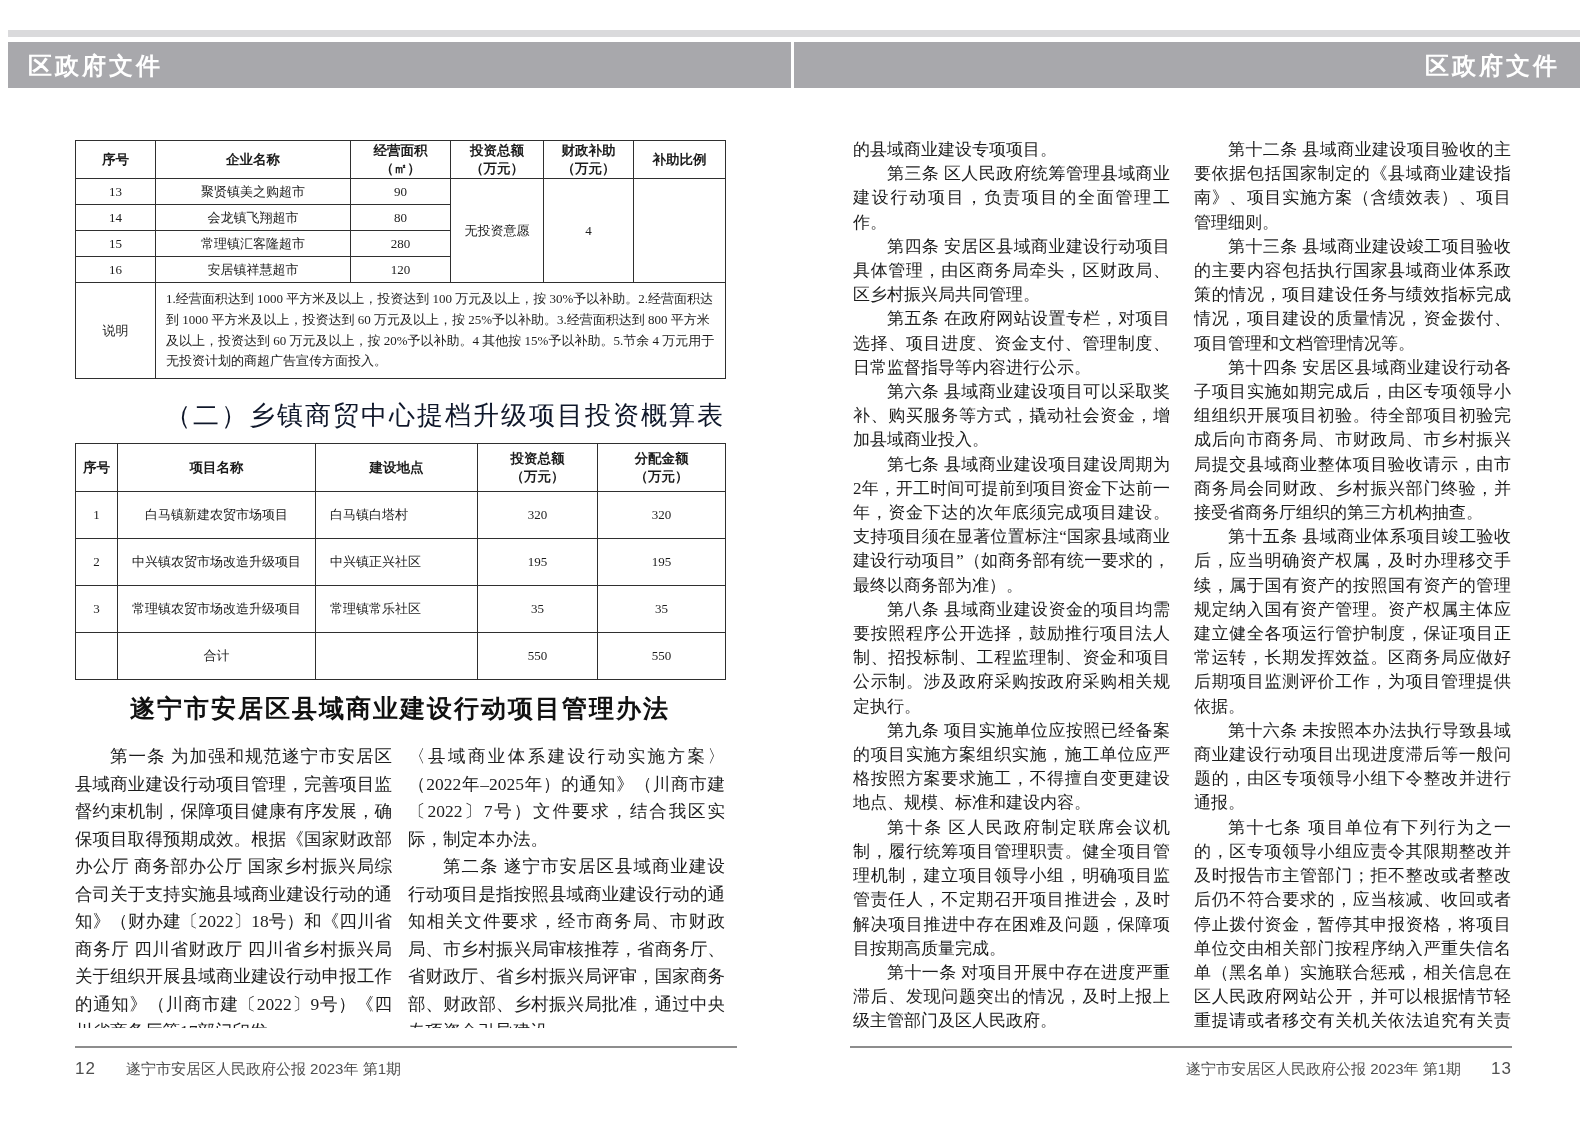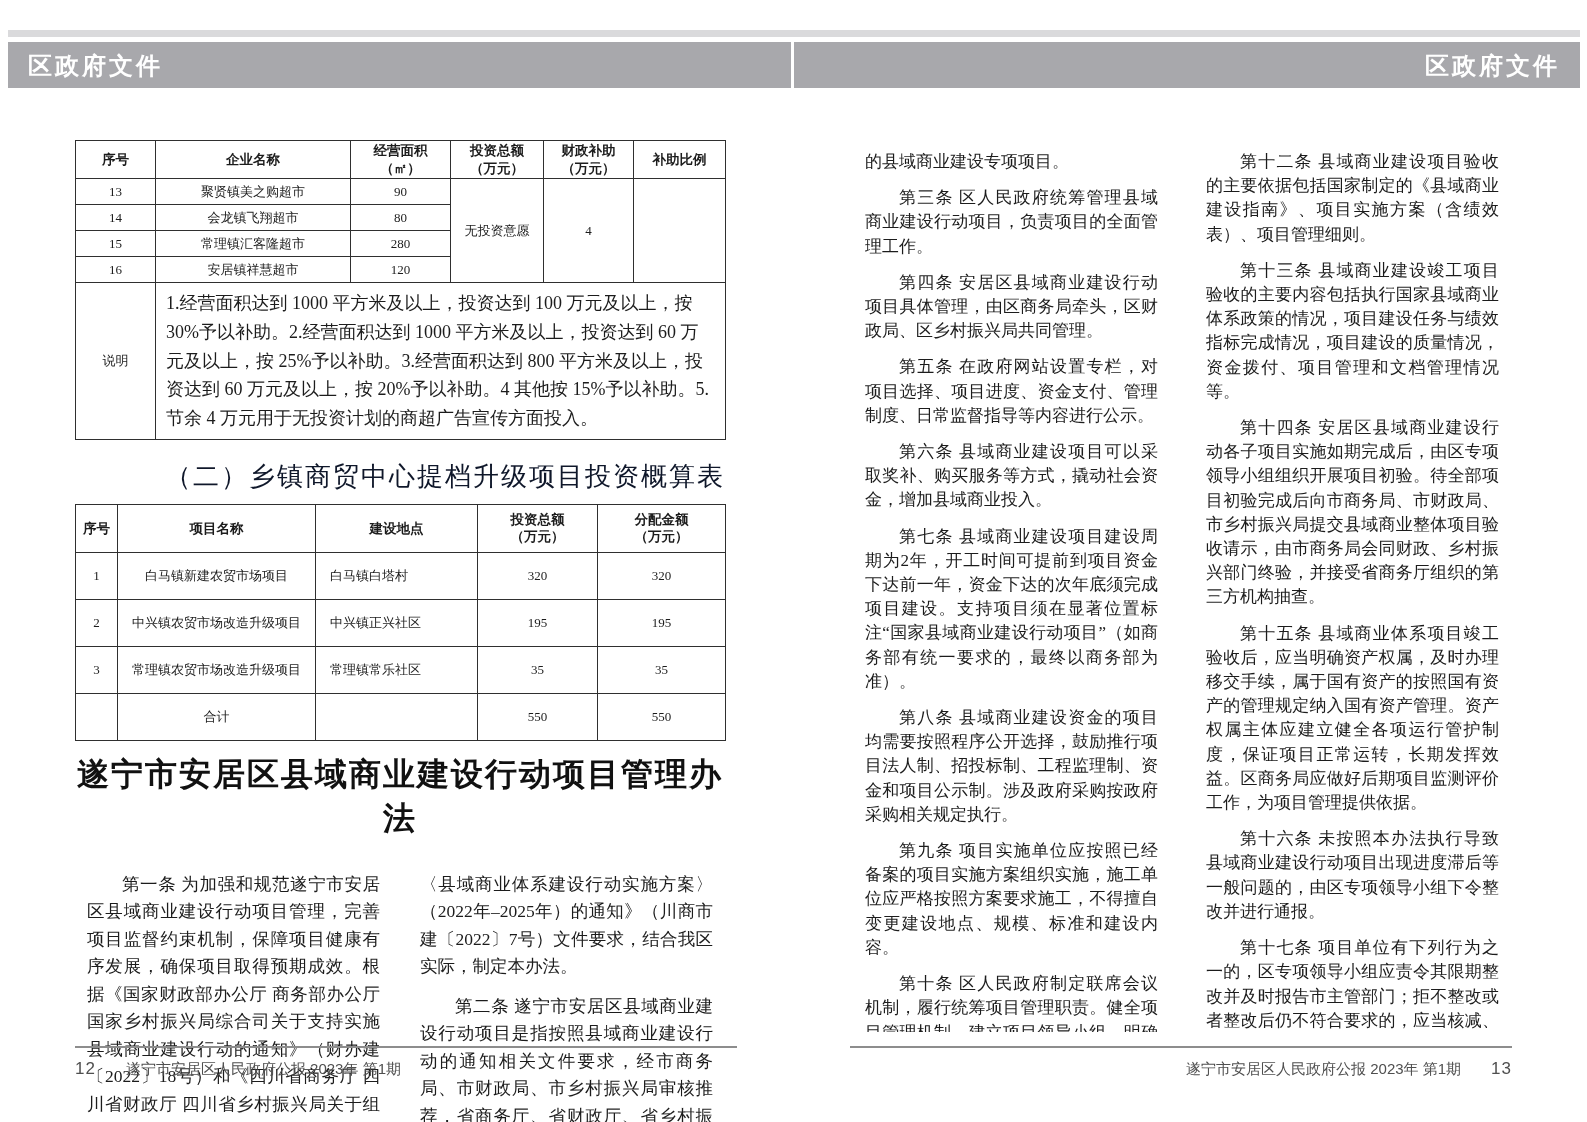--- a/index.html
+++ b/index.html
@@ -21,41 +21,41 @@
   .lpage { position:absolute; left:75px; top:140px; width:650px; }
   table { border-collapse:collapse; width:650px; table-layout:fixed; }
   th,td { border:1px solid #2f2f2f; text-align:center; vertical-align:middle; padding:0 4px; box-sizing:border-box; }
   th {
     font-family:"Liberation Sans","DejaVu Sans",sans-serif; font-weight:bold;
     font-size:13.5px; white-space:pre-line; line-height:1.3;
   }
   .t1 th { height:38px; }
   .t1 td { height:26px; font-size:13px; }
   .t1 .note-label { font-size:13px; }
-  .t1 .note-text { text-align:left; font-size:18px; line-height:1.6; padding:6px 10px; height:68px;margin-top:47px; }
+  .t1 .note-text { text-align:left; font-size:13px; line-height:1.6; padding:6px 10px; height:68px;margin-top:47px; }
   .t2 th { height:48px; }
   .t2 td { height:47px; font-size:13px; }
   .t2 td.loc { text-align:left; padding-left:14px; }
 
   .t2title {
     margin-top:14px; height:46px; line-height:46px; text-align:right;
     font-size:26px; letter-spacing:2px; color:#0f172a;
   }
   .t2wrap { margin-top:4px; }
   .attach { margin-top:36px; font-size:16px; }
   .bigtitle {
     margin:12px 0 0 0; text-align:center; font-family:"Liberation Sans","DejaVu Sans",sans-serif;
-    font-size:32px; font-weight:bold; letter-spacing:2px; color:#111;
+    font-size:25px; font-weight:bold; letter-spacing:2px; color:#111;
   }
   .cols { display:flex; gap:16px; margin-top:18px; }
   .col {
     width:320px; height:285px; overflow:hidden;
     font-size:17.5px; line-height:27.5px; text-align:justify;
   }
-  .para { margin:12px; text-indent:2em; }
+  .para { margin:0; text-indent:2em; }
   .para.cont { text-indent:0; }
 
   
   .rpage { position:absolute; left:853px; top:138px; width:659px; }
   .rpage .cols { margin-top:0; gap:24px; }
   .rpage .col { width:317px; height:894px; font-size:17px; line-height:24.2px; }
 
   
   .foot {
     position:absolute; top:1046px; width:662px; border-top:2px solid #8d8d8d;

